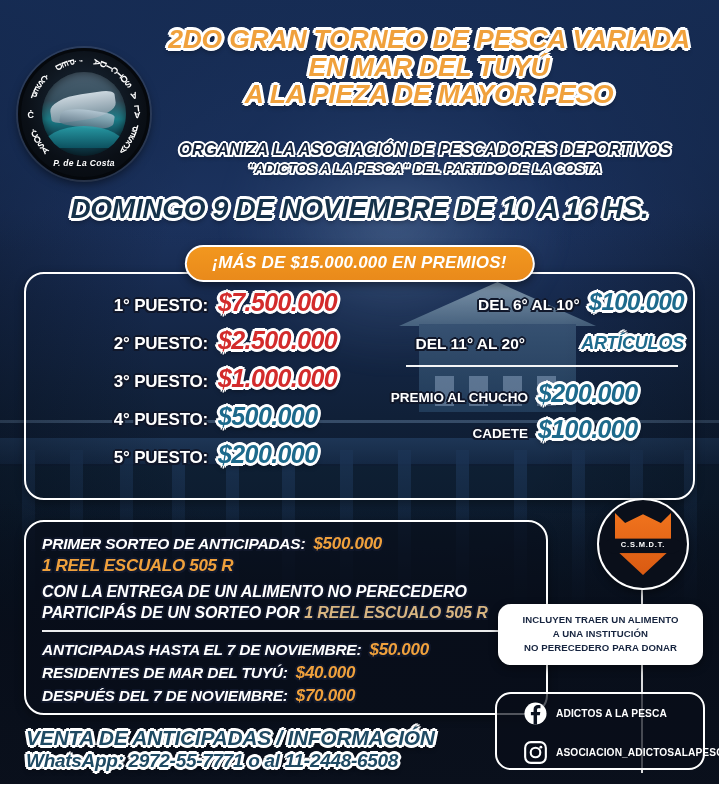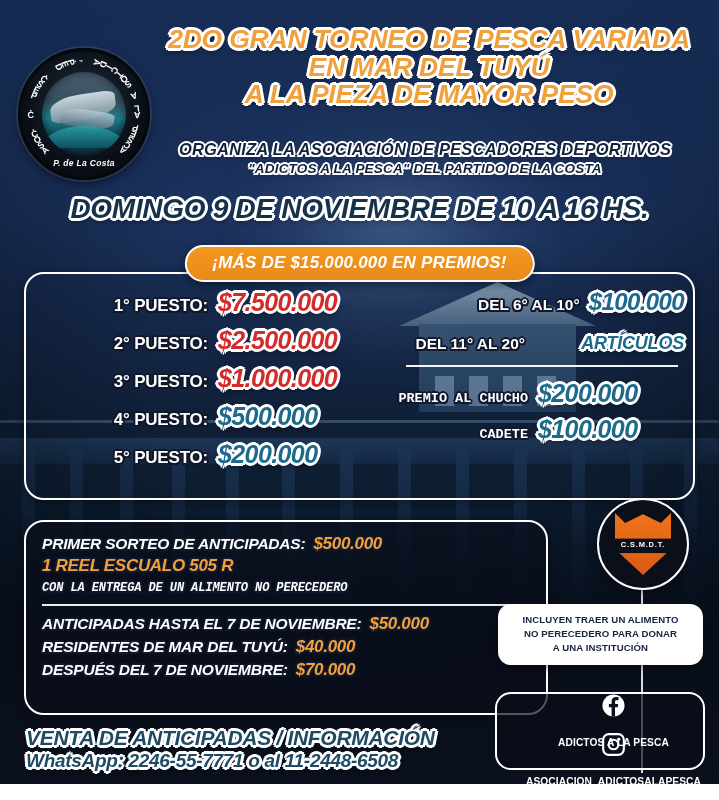--- a/index.html
+++ b/index.html
@@ -245,21 +245,21 @@
     margin-top:4px;
   }
   .pr-div{
     height:2px; background:#ffffff; margin:12px 6px 12px 22px; opacity:.95;
   }
   .pr-row2{
     display:flex; align-items:baseline; justify-content:flex-end; gap:10px;
     height:36px;
   }
   .pr-label2{
-    color:#ffffff; font-weight:700; font-size:13.5px; white-space:nowrap;font-family:Liberation Mono, monospace;
+    color:#ffffff; font-weight:700; font-size:13.5px; white-space:nowrap;
   }
   .pr-val2{
     color:#1d6a8c; font-weight:900; font-style:italic; font-size:25px;
     letter-spacing:-.6px; white-space:nowrap; min-width:146px; text-align:left;
   }
 
   
   .info-card{
     position:absolute; left:24px; top:520px; width:524px; height:195px;
     border:2.5px solid #ffffff; border-radius:20px;
@@ -274,22 +274,22 @@
   .ilabel{
     color:#ffffff; font-weight:900; font-style:italic; font-size:15.5px;
     letter-spacing:-.2px; white-space:nowrap;
   }
   .ival{
     color:#f0a13c; font-weight:900; font-style:italic; font-size:17px;
     letter-spacing:-.3px; white-space:nowrap;
   }
   .fine{
     margin:5px 0 0 16px; color:#ffffff;
-    font-weight:800; font-style:italic; font-size:12px;
-    letter-spacing:-.1px; line-height:1.32;font-family:Liberation Mono, monospace;
+    font-weight:800; font-style:italic; font-size:16px;
+    letter-spacing:-.1px; line-height:1.32;
   }
   .fine .hl{ color:#d8b581; }
   .idiv{
     height:2px; background:#ffffff; margin:7px 26px 8px 16px; opacity:.92;
   }
   .irow2{
     display:flex; align-items:baseline; gap:8px; margin:0 0 3px 16px;
   }
 
   
@@ -338,22 +338,22 @@
   }
 
   
   .social{
     position:absolute; left:495px; top:692px; width:210px; height:78px;
     border:2.5px solid #ffffff; border-radius:16px;
     background:rgba(8,13,24,.70);
     z-index:7;
   }
   .srow{
-    display:flex; align-items:center; gap:20px;
-    height:39px; padding-left:27px;flex-direction:column;
+    display:flex; align-items:center; gap:9px;
+    height:39px; padding-left:27px;
   }
   .sicon{
     width:23px; height:23px; flex:0 0 23px;
     display:flex; align-items:center; justify-content:center;
   }
   .stext{
     color:#ffffff; font-weight:800; font-size:10.2px; letter-spacing:.1px;
     white-space:nowrap;
   }
 
@@ -533,20 +533,24 @@
     <div class="irow">
       <span class="ilabel ol-dark">PRIMER SORTEO DE ANTICIPADAS:</span>
       <span class="ival ol-dark">$500.000</span>
     </div>
     <div class="irow">
       <span class="ival ol-dark">1 REEL ESCUALO 505 R</span>
     </div>
 
     <div class="fine ol-dark">
       <div>CON LA ENTREGA DE UN ALIMENTO NO PERECEDERO</div>
+      <div>
+        <span>PARTICIPÁS DE UN SORTEO POR</span>
+        <span class="hl">1 REEL ESCUALO 505 R</span>
+      </div>
     </div>
 
     <div class="idiv"></div>
 
     <div id="infoPrices">
         <div class="irow2">
           <span class="ilabel ol-dark">ANTICIPADAS HASTA EL 7 DE NOVIEMBRE:</span>
           <span class="ival ol-dark">$50.000</span>
         </div>
         <div class="irow2">
@@ -563,22 +567,22 @@
   <div class="connector"></div>
 
   <div class="shield-wrap">
     <div class="shield"></div>
     <div class="shield-ribbon"></div>
     <div class="shield-txt">C.S.M.D.T.</div>
   </div>
 
   <div class="notice">
     <div>INCLUYEN TRAER UN ALIMENTO</div>
+    <div>A UNA INSTITUCIÓN</div>
     <div>NO PERECEDERO PARA DONAR</div>
-    <div>A UNA INSTITUCIÓN</div>
   </div>
 
   <div class="social">
     <div class="srow">
       <span class="sicon">
         <svg width="23" height="23" viewBox="0 0 24 24" aria-hidden="true">
           <circle cx="12" cy="12" r="11.5" fill="#ffffff"></circle>
           <path d="M13.6 23.4V13.9h2.9l.5-3.5h-3.4V8.2c0-1 .3-1.7 1.8-1.7h1.8V3.4c-.9-.1-1.8-.2-2.7-.2-2.7 0-4.5 1.6-4.5 4.6v2.6H7.2v3.5h2.8v9.5h3.6z" fill="#0b1220"></path>
         </svg>
       </span>
@@ -591,17 +595,17 @@
           <circle cx="12" cy="12" r="5" fill="none" stroke="#ffffff" stroke-width="2.2"></circle>
           <circle cx="17.6" cy="6.4" r="1.5" fill="#ffffff"></circle>
         </svg>
       </span>
       <span class="stext">ASOCIACION_ADICTOSALAPESCA</span>
     </div>
   </div>
 
   <div class="footer">
     <div class="f1 ol-white">VENTA DE ANTICIPADAS / INFORMACIÓN</div>
-    <div class="f2 ol-white">WhatsApp: 2246-55-7771 o al 11-2448-6508</div>
+    <div class="f2 ol-white">WhatsApp: 2972-55-7771 o al 11-2448-6508</div>
   </div>
 
   <div class="bottom-strip"></div>
 </div>
 
 </body></html>

